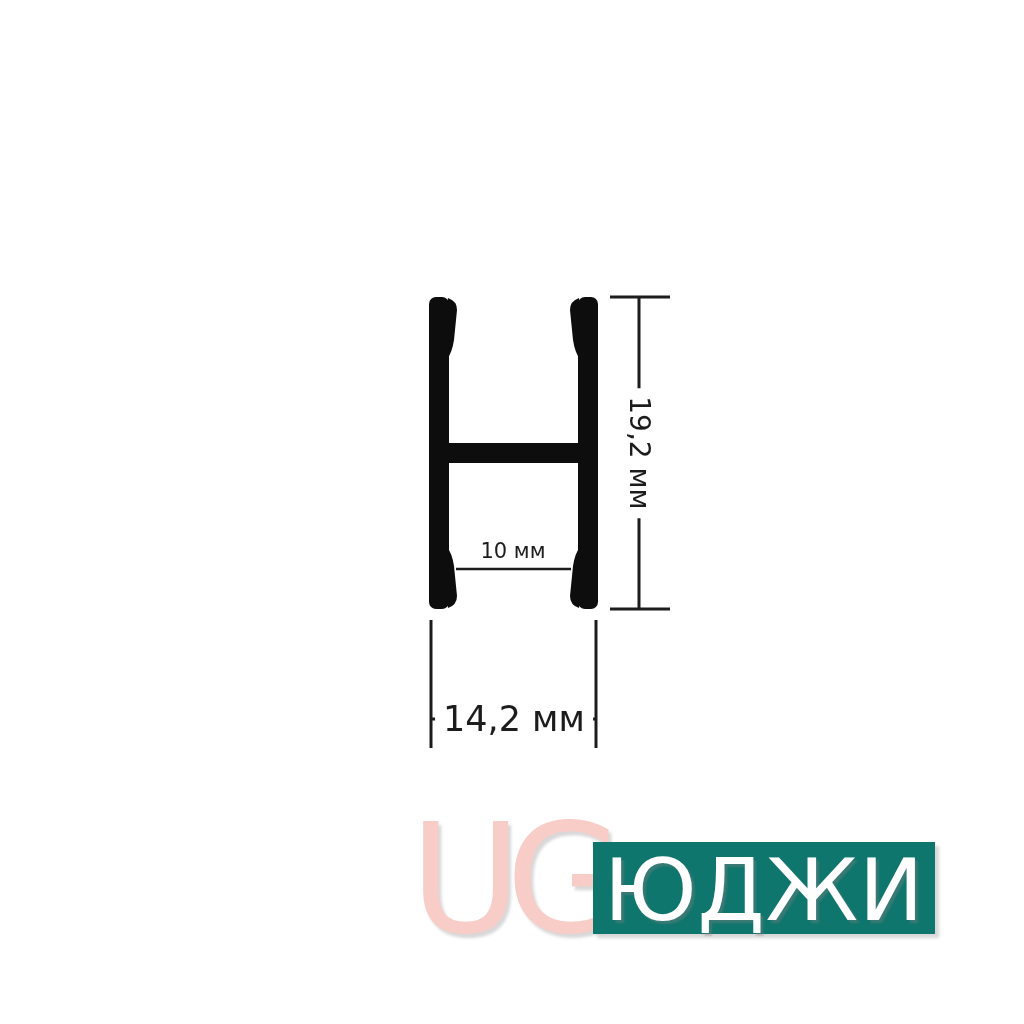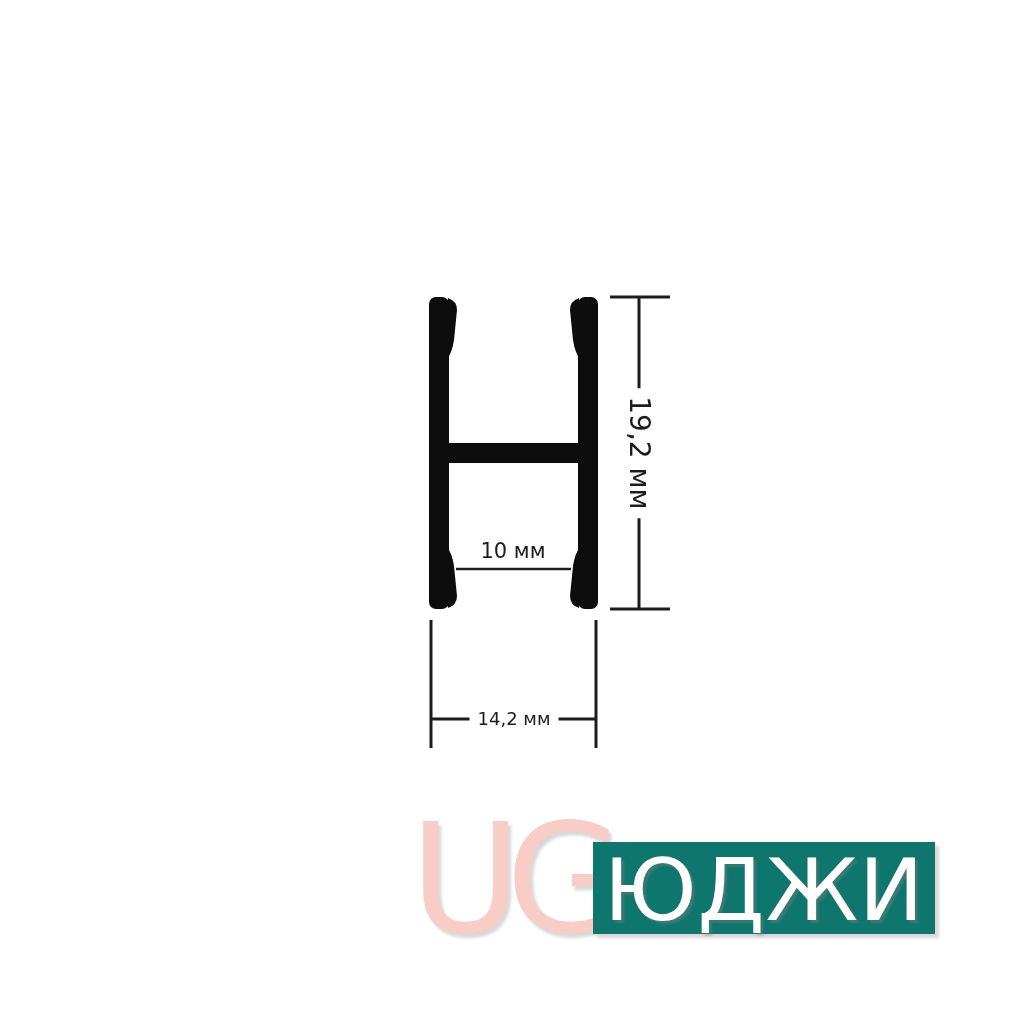--- a/index.html
+++ b/index.html
@@ -28,21 +28,21 @@
     transform:translate(-50%,-50%) rotate(90deg);
   }
   #dim-inner-label{
     left:513px;top:552px;
     font-size:21px;
     padding:0 6px;
     transform:translate(-50%,-50%);
   }
   #dim-width-label{
     left:514px;top:719px;
-    font-size:18px;
+    font-size:35px;
     padding:0 8px;
     transform:translate(-50%,-50%);
   }
   #watermark{position:absolute;left:0;top:0;width:1024px;height:1024px;pointer-events:none;}
   #wm-logo{
     position:absolute;
     left:410px;top:808px;
     font-size:152px;
     line-height:0.95;
     font-weight:400;

